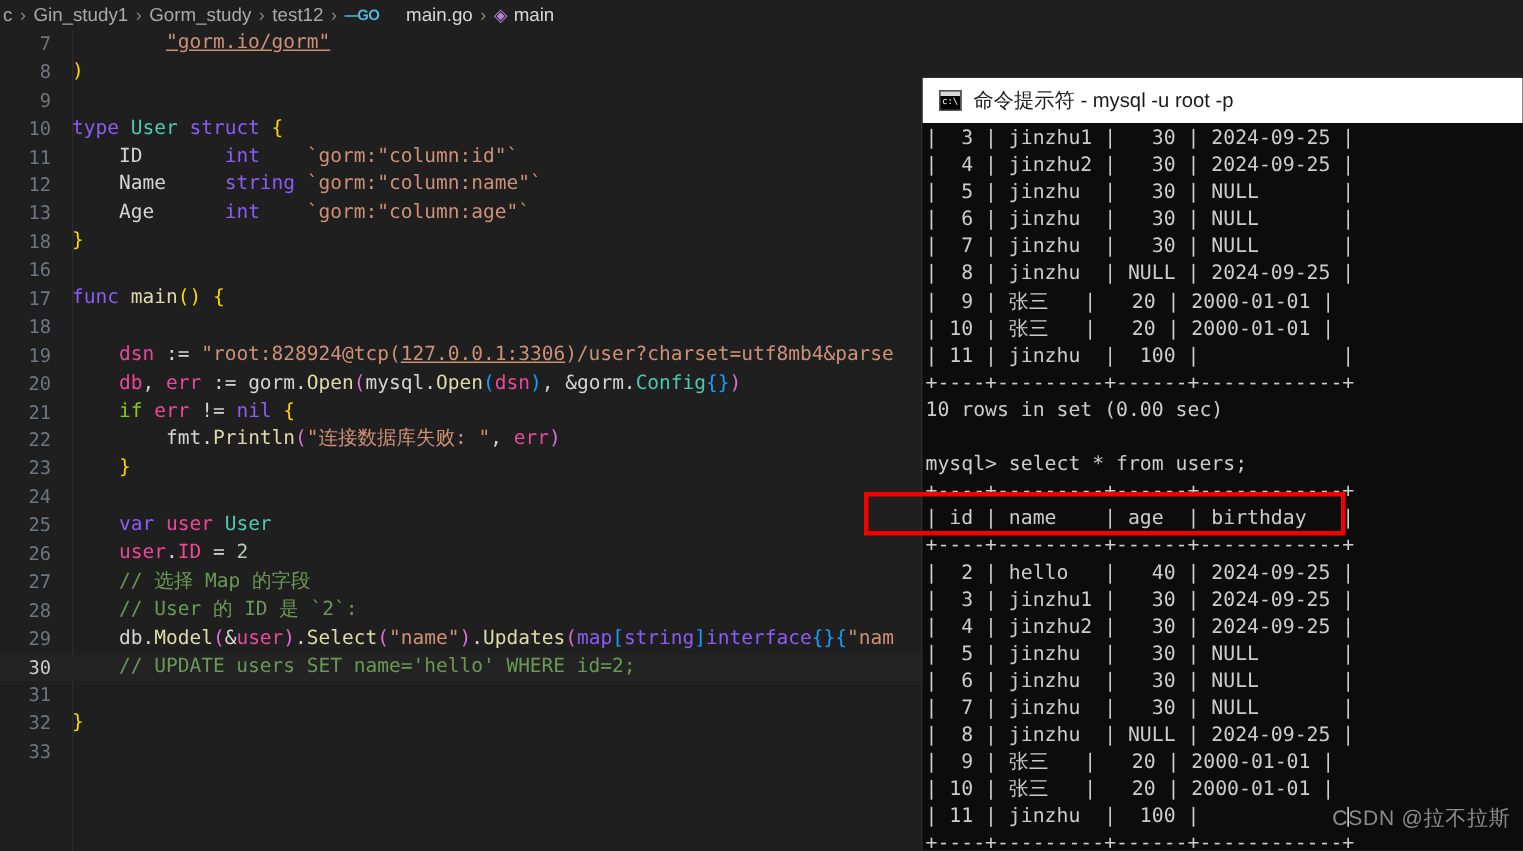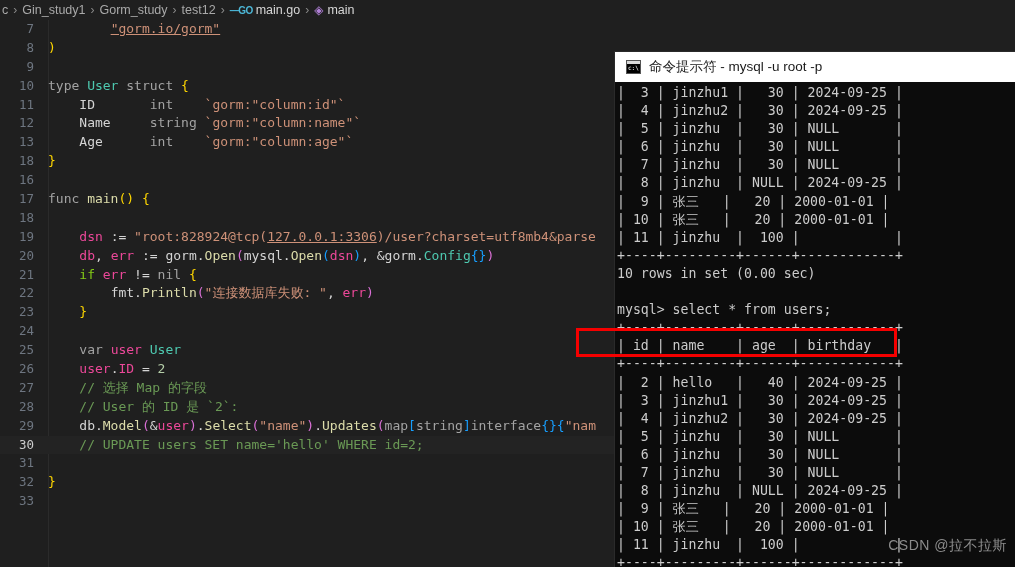--- a/index.html
+++ b/index.html
@@ -19,21 +19,21 @@
     background:#1f1f1f;
     display:flex;align-items:center;
     font-family:"Liberation Sans",sans-serif;font-size:12.5px;
     color:#9d9d9d;white-space:nowrap;overflow:hidden;
     padding-left:2px;box-sizing:border-box;
   }
   .bc-seg{color:#a9a9a9;}
   .bc-seg.active{color:#d6d6d6;}
   .bc-sep{color:#8a8a8a;margin:0 5px;font-size:12px;}
   .bc-go{color:#4db8d8;font-weight:bold;font-size:10px;letter-spacing:-0.5px;
-         margin-right:3px;position:relative;top:0px;}
+         margin-right:18px;position:relative;top:0px;}
   .bc-go::before{content:"—";color:#4db8d8;margin-right:-1px;}
   .bc-icon-sym{color:#b180d7;margin-right:4px;font-size:12px;}
 
   #code-area{
     position:absolute;left:0;top:20px;width:1015px;height:547px;
     overflow:hidden;
   }
   .line{
     height:18.9px;line-height:18.9px;white-space:pre;
     font-family:"DejaVu Sans Mono",monospace;font-size:13px;
@@ -45,21 +45,21 @@
     vertical-align:top;
   }
   .ln.cur{color:#cccccc;}
   .gutterbar{
     position:absolute;left:48px;top:0;bottom:0;width:1px;background:#2b2b2b;
   }
   .code{display:inline-block;padding-left:14px;vertical-align:top;}
   .line.highlight{background:#232323;text-decoration:underline;}
 
   
-  .kw{color:#a3a3a3;}          
+  .kw{color:#8b5cf6;}          
   .kw2{color:#84cc16;}         
   .typ{color:#4ec9b0;}         
   .str{color:#ce9178;}         
   .cmt{color:#6a9955;}         
   .fn{color:#dcdcaa;}          
   .id{color:#ec4899;}          
   .pl{color:#d4d4d4;}          
   .num{color:#b5cea8;}
   .br1{color:#ffd700;}
   .br2{color:#da70d6;}

